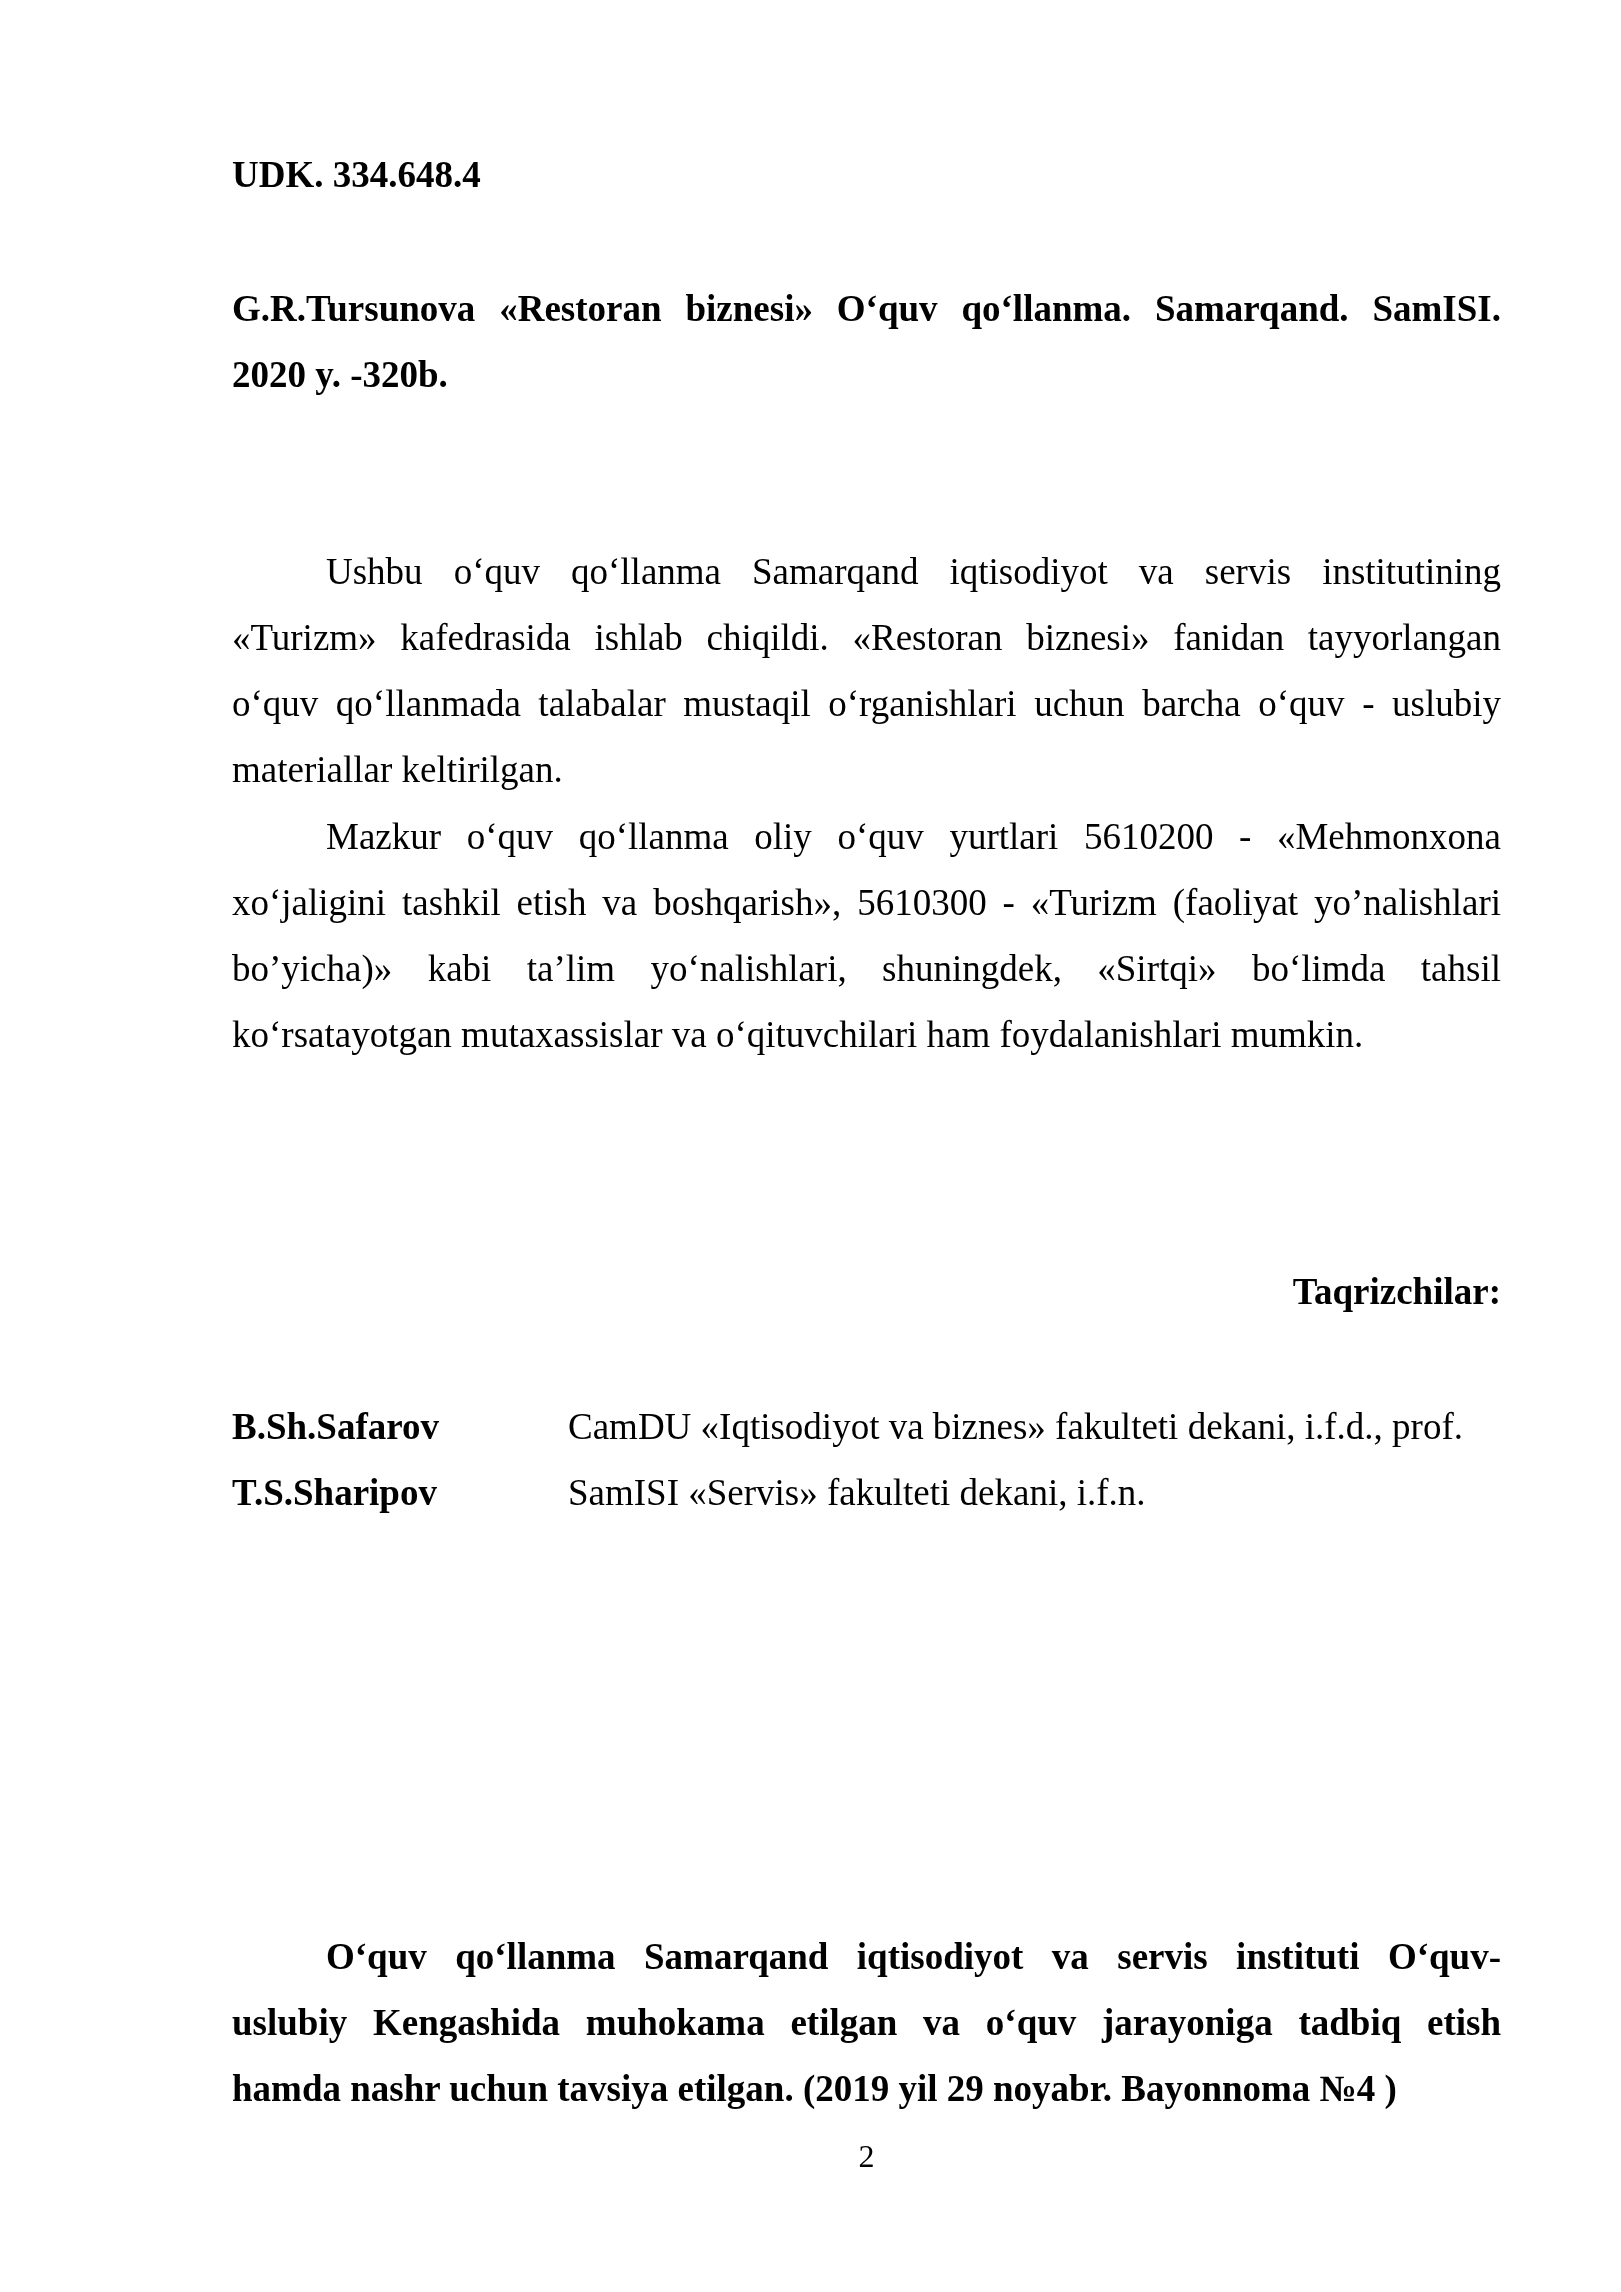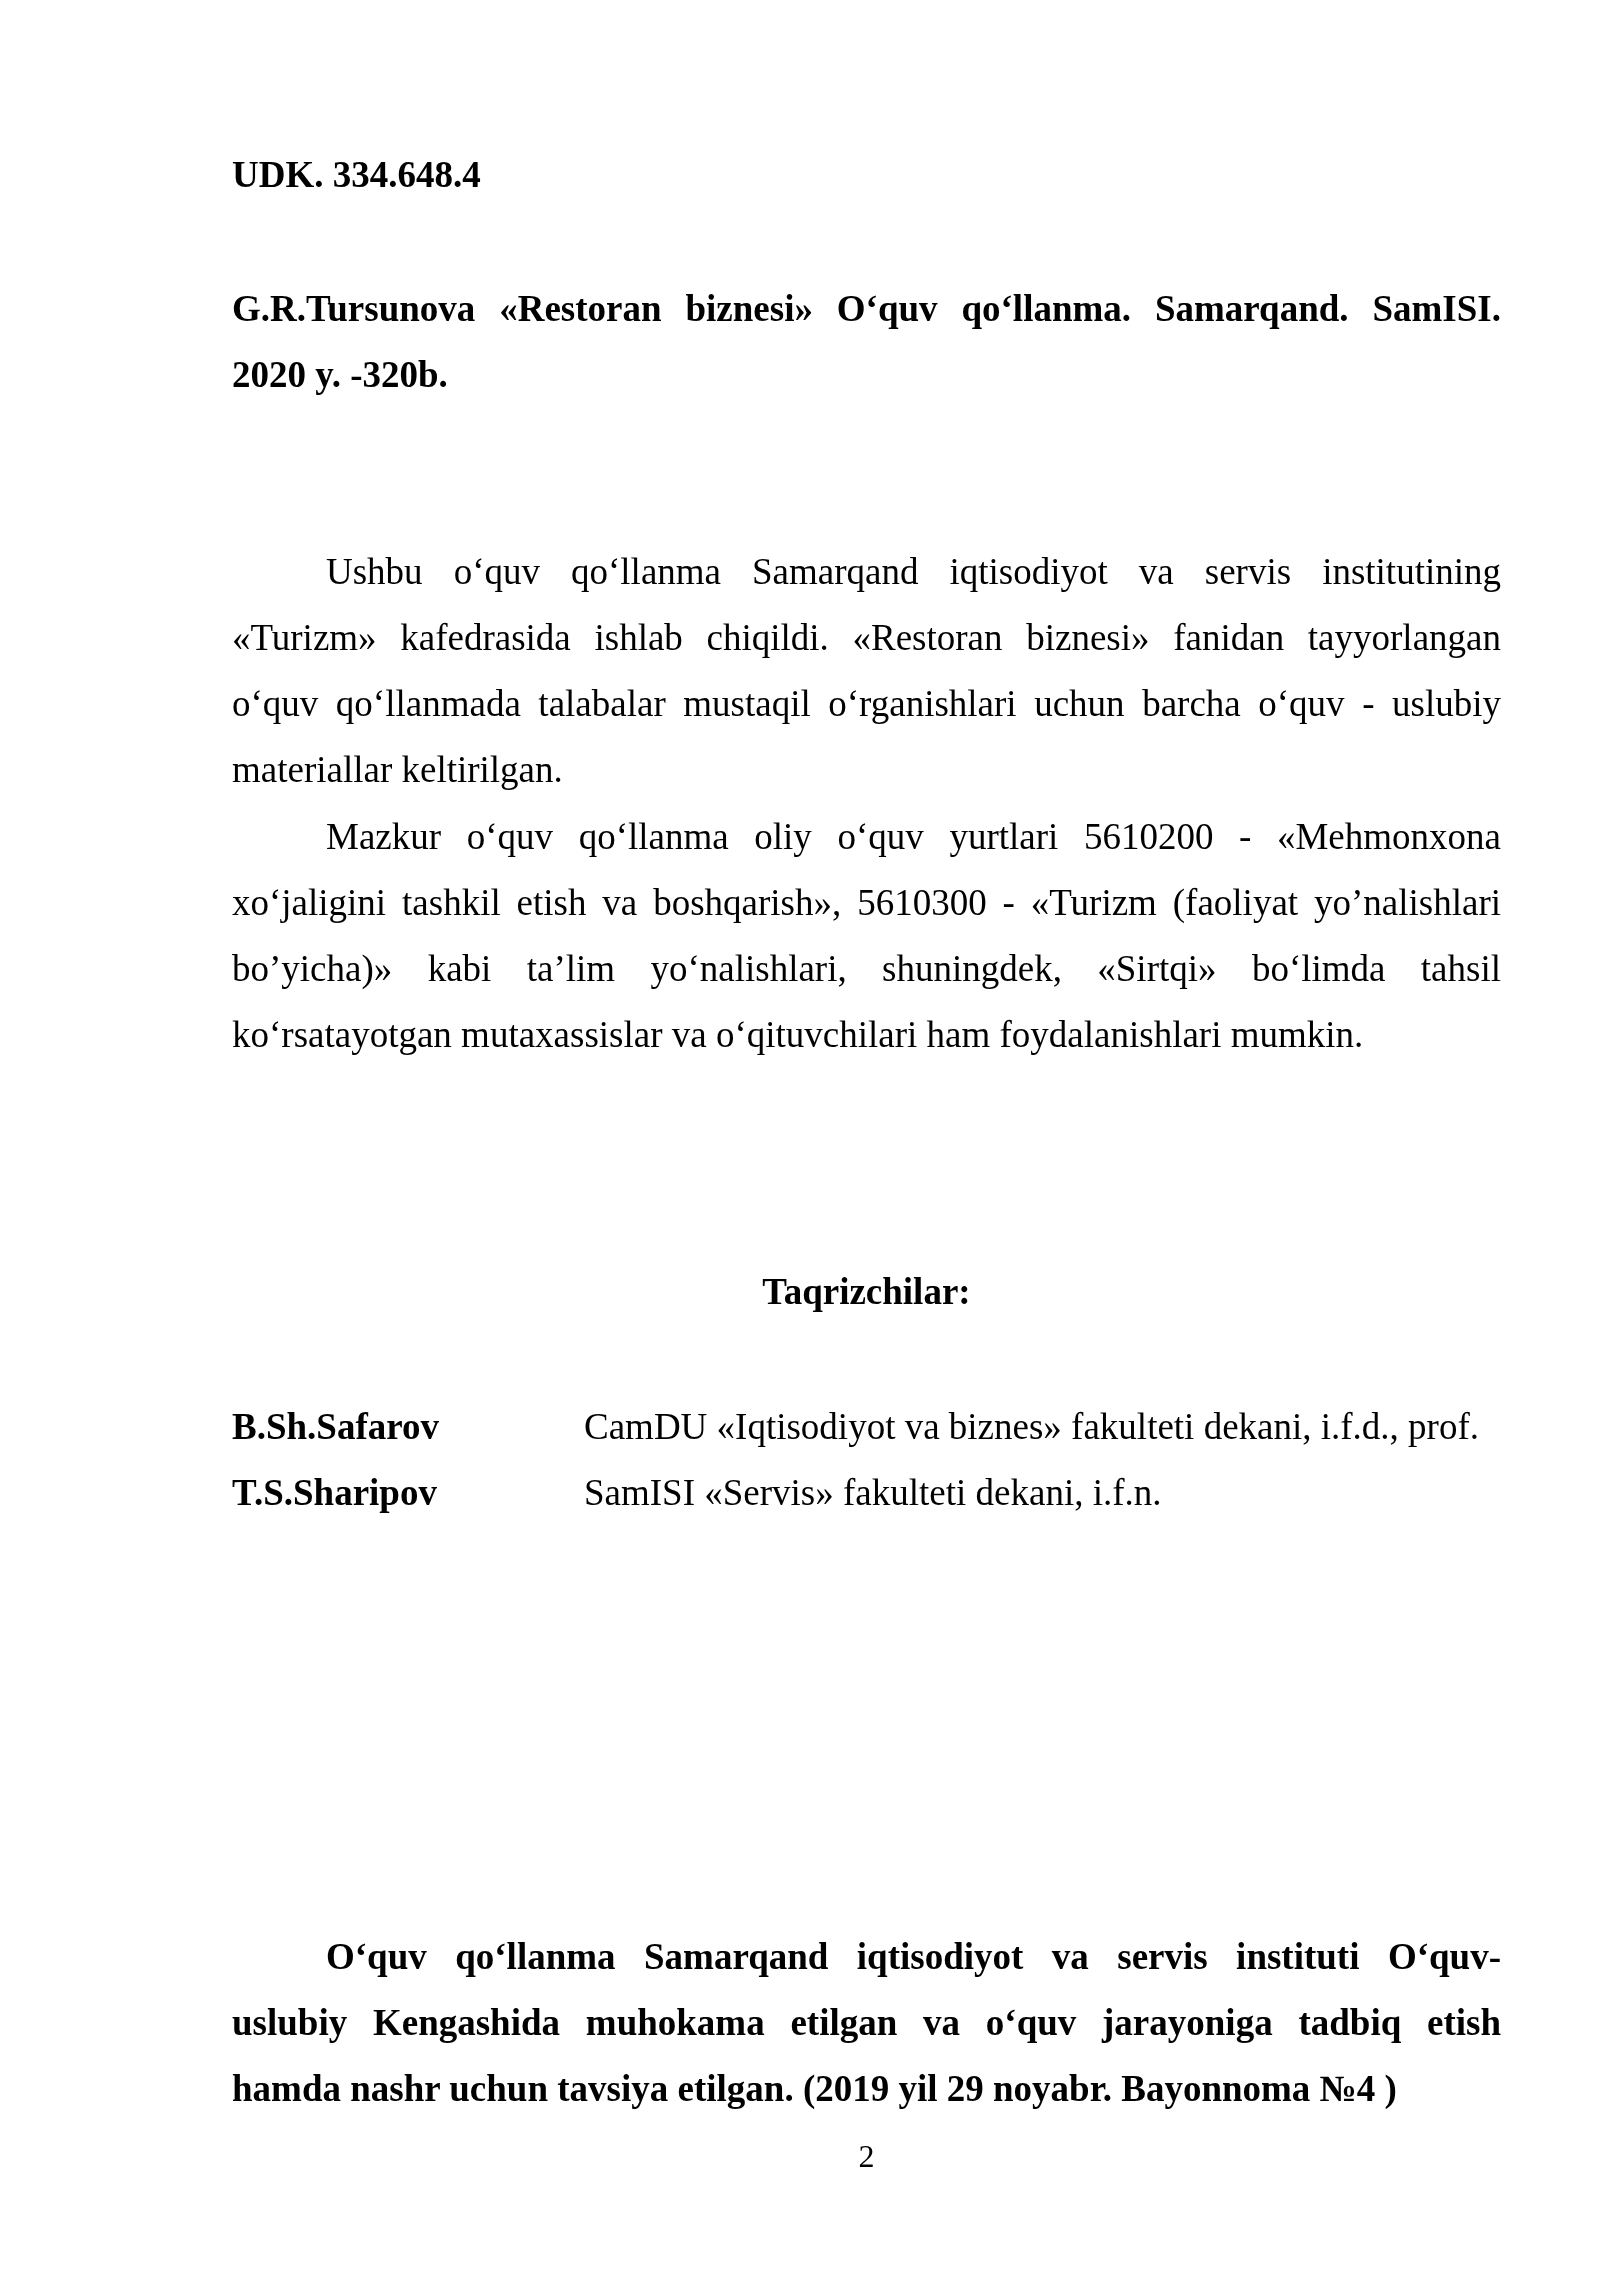--- a/index.html
+++ b/index.html
@@ -32,27 +32,27 @@
     text-align-last: left;
   }
   .jline.stretch { text-align-last: justify; }
   .jline.indent { padding-left: 94px; }
   .center { text-align: center; }
 
   .udk       { top: 142px; }
   .title     { top: 276px; }
   .para1     { top: 539px; }
   .para2     { top: 804px; }
-  .revhead   { top: 1259px; }
+  .revhead   { top: 1259px; text-align: right; }
   .reviewers { top: 1394px; }
   .approval  { top: 1924px; }
 
   .rev-row { display: flex; height: 66px; }
   .rev-name { width: 336px; flex: 0 0 336px; font-weight: bold; }
-  .rev-desc { flex: 1; margin-left: 16px; }
+  .rev-desc { flex: 1; }
 
   .pagenum {
     top: 2137px;
     font-size: 32px;
     line-height: 39px;
     text-align: center;
   }
 </style>
 </head>
 <body>

